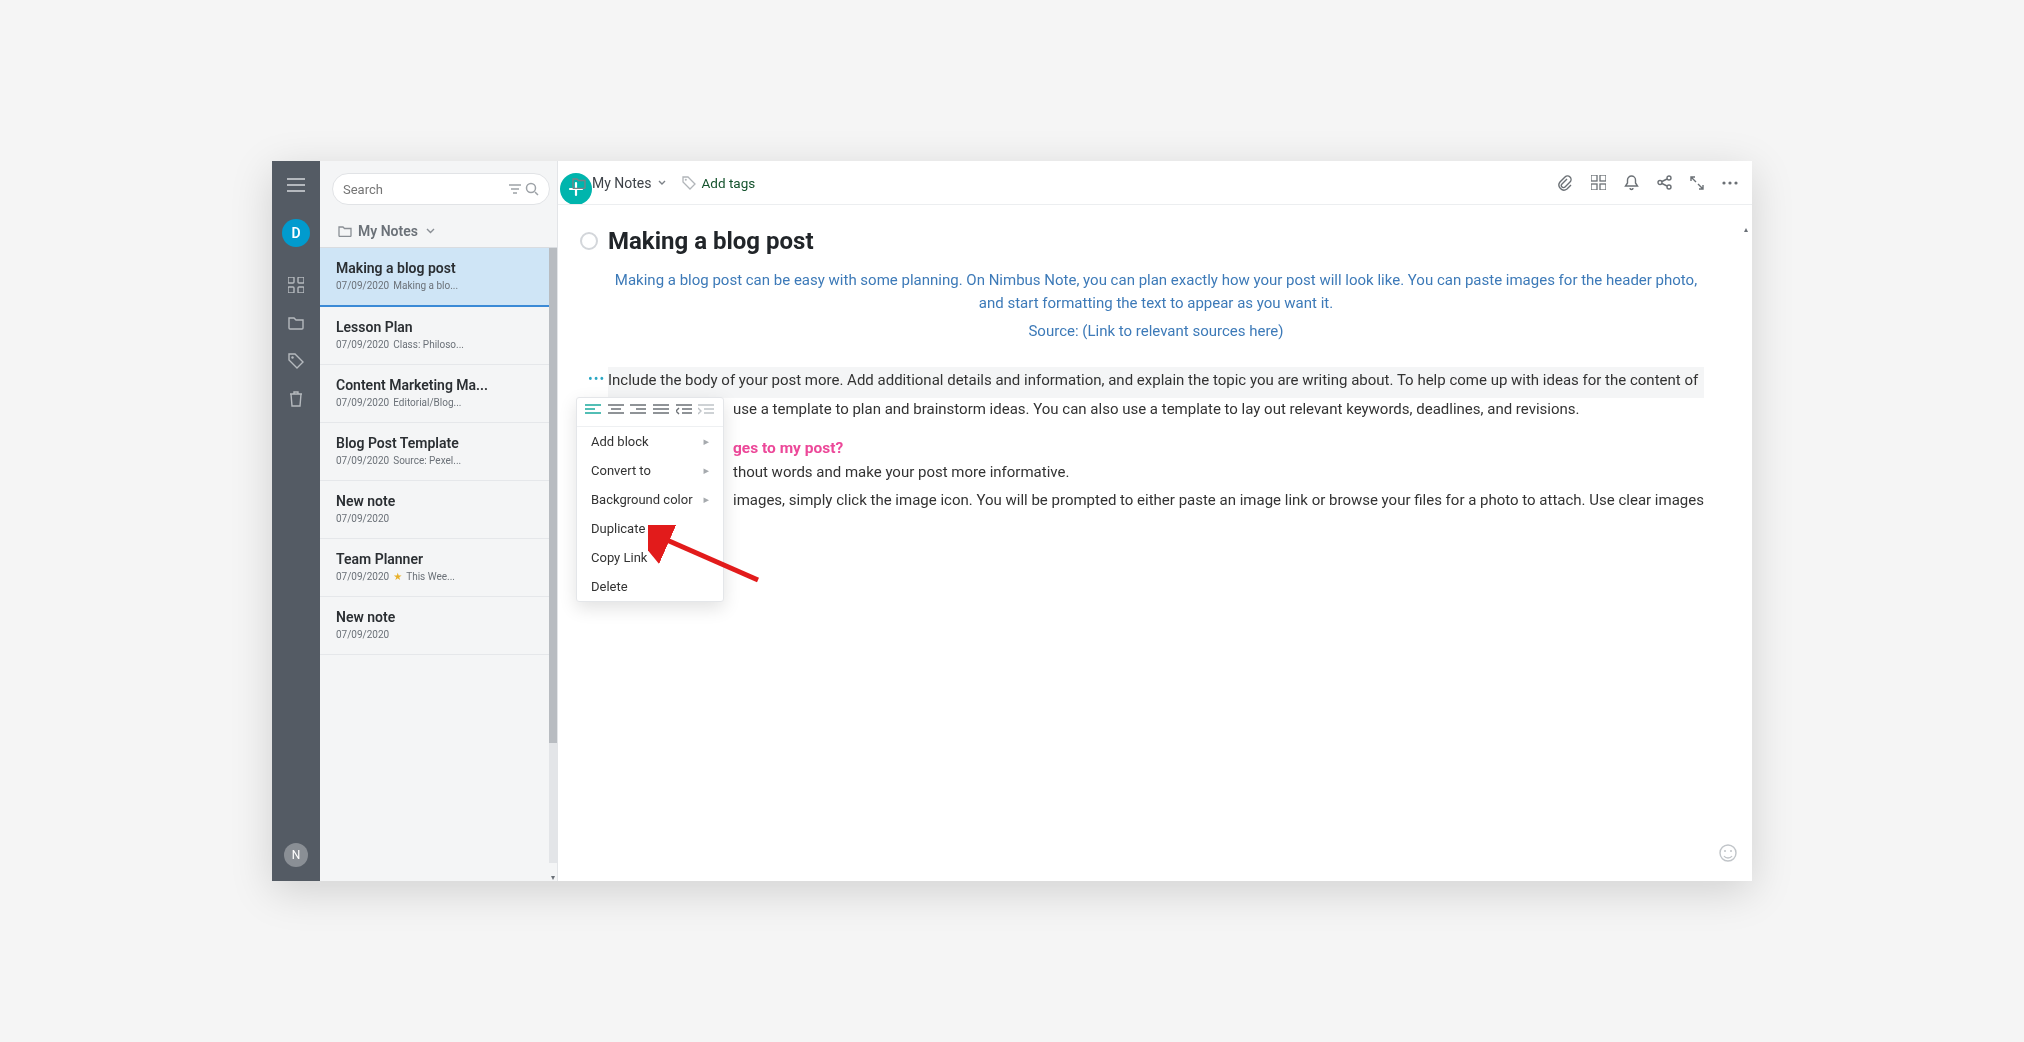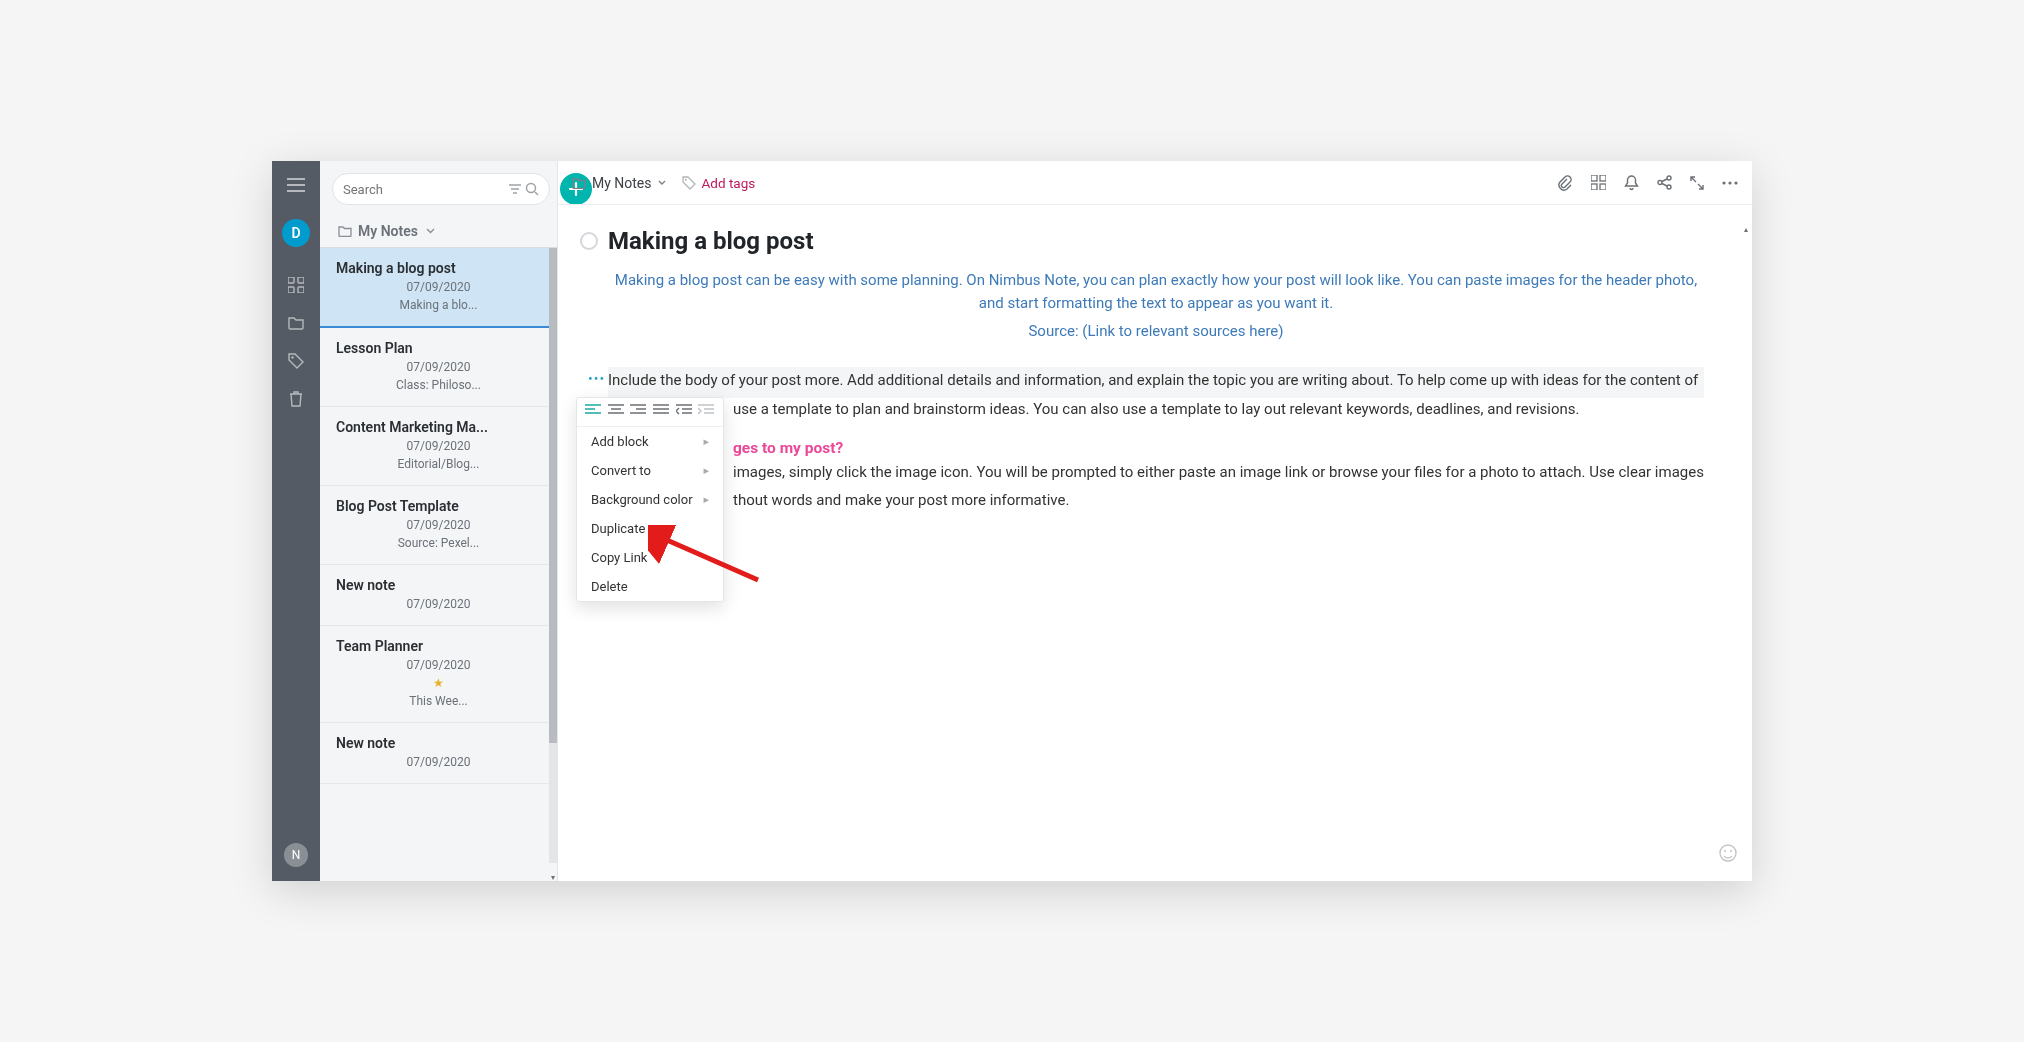--- a/index.html
+++ b/index.html
@@ -20,32 +20,32 @@
 .search-icons { display: flex; gap: 4px; align-items: center; }
 .add-btn { width: 32px; height: 32px; border-radius: 50%; background: #00b5ad; display: flex; align-items: center; justify-content: center; cursor: pointer; flex-shrink: 0; }
 
 .folder-header { display: flex; align-items: center; gap: 6px; padding: 8px 18px 8px 18px; color: #6b7178; font-size: 14px; font-weight: 600; border-bottom: 1px solid #d9dce0; cursor: pointer; }
 .folder-header svg:last-child { margin-left: 2px; }
 
 .notes-scroll { flex: 1; overflow-y: auto; position: relative; }
 .note-item { padding: 12px 16px 14px 16px; border-bottom: 1px solid #e5e7ea; cursor: pointer; }
 .note-item.sel { background: #cfe5f6; border-bottom: 2px solid #3b8ad6; }
 .note-title { font-size: 14px; font-weight: 600; color: #2b2f33; margin-bottom: 4px; white-space: nowrap; overflow: hidden; text-overflow: ellipsis; }
-.note-meta { font-size: 12px; color: #6b7178; white-space: nowrap; overflow: hidden; text-overflow: ellipsis; display: flex; align-items: center; gap: 4px; flex-direction: column; }
+.note-meta { font-size: 10px; color: #6b7178; white-space: nowrap; overflow: hidden; text-overflow: ellipsis; display: flex; align-items: center; gap: 4px; }
 .star { color: #e8b029; }
 
 .scrollbar-fake { position: absolute; right: 0; top: 0; width: 8px; height: 615px; background: #e3e5e8; }
 .scrollbar-thumb { width: 8px; height: 495px; background: #b8bcc1; position: absolute; top: 0; }
 .scroll-arrow { position: absolute; right: 0; width: 8px; height: 8px; color: #6b7178; font-size: 8px; display:flex; align-items:center; justify-content:center;}
 
 
 .main { flex: 1; display: flex; flex-direction: column; position: relative; }
 .main-top { height: 44px; border-bottom: 1px solid #eceef0; display: flex; align-items: center; padding: 0 14px; }
 .breadcrumb { display: flex; align-items: center; gap: 6px; font-size: 14px; color: #3d4248; cursor: pointer; }
-.tags-add { display: flex; align-items: center; gap: 6px; margin-left: 16px; color: #be185d; font-size: 13.5px; cursor: pointer; }
+.tags-add { display: flex; align-items: center; gap: 6px; margin-left: 16px; color: #14532d; font-size: 13.5px; cursor: pointer; }
 .top-actions { margin-left: auto; display: flex; gap: 18px; align-items: center; }
 .top-actions > div { cursor: pointer; display:flex; }
 
 .content { flex: 1; padding: 22px 48px 20px 22px; overflow-y: auto; position: relative; }
 .title-row { display: flex; align-items: center; gap: 10px; margin-bottom: 14px; }
 .title-circle { width: 18px; height: 18px; border: 2px solid #d3d6da; border-radius: 50%; flex-shrink: 0; }
 .doc-title { font-size: 24px; font-weight: 700; color: #212529; }
 .para { font-size: 15px; line-height: 1.55; margin-bottom: 4px; }
 .link-text { color: #3d7ab8; text-align: center; }
 .block-highlight { background: #f4f5f6; padding: 2px 0; position: relative; }
@@ -262,22 +262,22 @@
       <div class="para link-text" style="margin-left:28px;">Making a blog post can be easy with some planning. On Nimbus Note, you can plan exactly how your post will look like. You can paste images for the header photo, and start formatting the text to appear as you want it.</div>
       <div class="para link-text" style="margin-left:28px; margin-bottom:24px;">Source: (Link to relevant sources here)</div>
 
       <div class="block-highlight" style="margin-left:28px;">
         <span class="block-handle">•••</span>
         <div class="para body-para">Include the body of your post more. Add additional details and information, and explain the topic you are writing about. To help come up with ideas for the content of</div>
       </div>
       <div class="para body-para" style="margin-left:153px;">use a template to plan and brainstorm ideas. You can also use a template to lay out relevant keywords, deadlines, and revisions.</div>
 
       <div class="subhead" style="margin-left:153px;">ges to my post?</div>
+      <div class="para body-para" style="margin-left:153px;">thout words and make your post more informative.</div>
       <div class="para body-para" style="margin-left:153px;">images, simply click the image icon. You will be prompted to either paste an image link or browse your files for a photo to attach. Use clear images</div>
-      <div class="para body-para" style="margin-left:153px;">thout words and make your post more informative.</div>
     </div>
 
     <div class="face-icon">
       <svg width="20" height="20" viewBox="0 0 20 20">
           <circle cx="10" cy="10" r="8" fill="none" stroke="#c1c5c9" stroke-width="1.4"></circle>
           <circle cx="7" cy="8" r="1" fill="#c1c5c9"></circle>
           <circle cx="13" cy="8" r="1" fill="#c1c5c9"></circle>
           <path d="M6 13c1 1.5 2.5 2 4 2s3-.5 4-2" fill="none" stroke="#c1c5c9" stroke-width="1.3"></path>
         </svg>
     </div>

